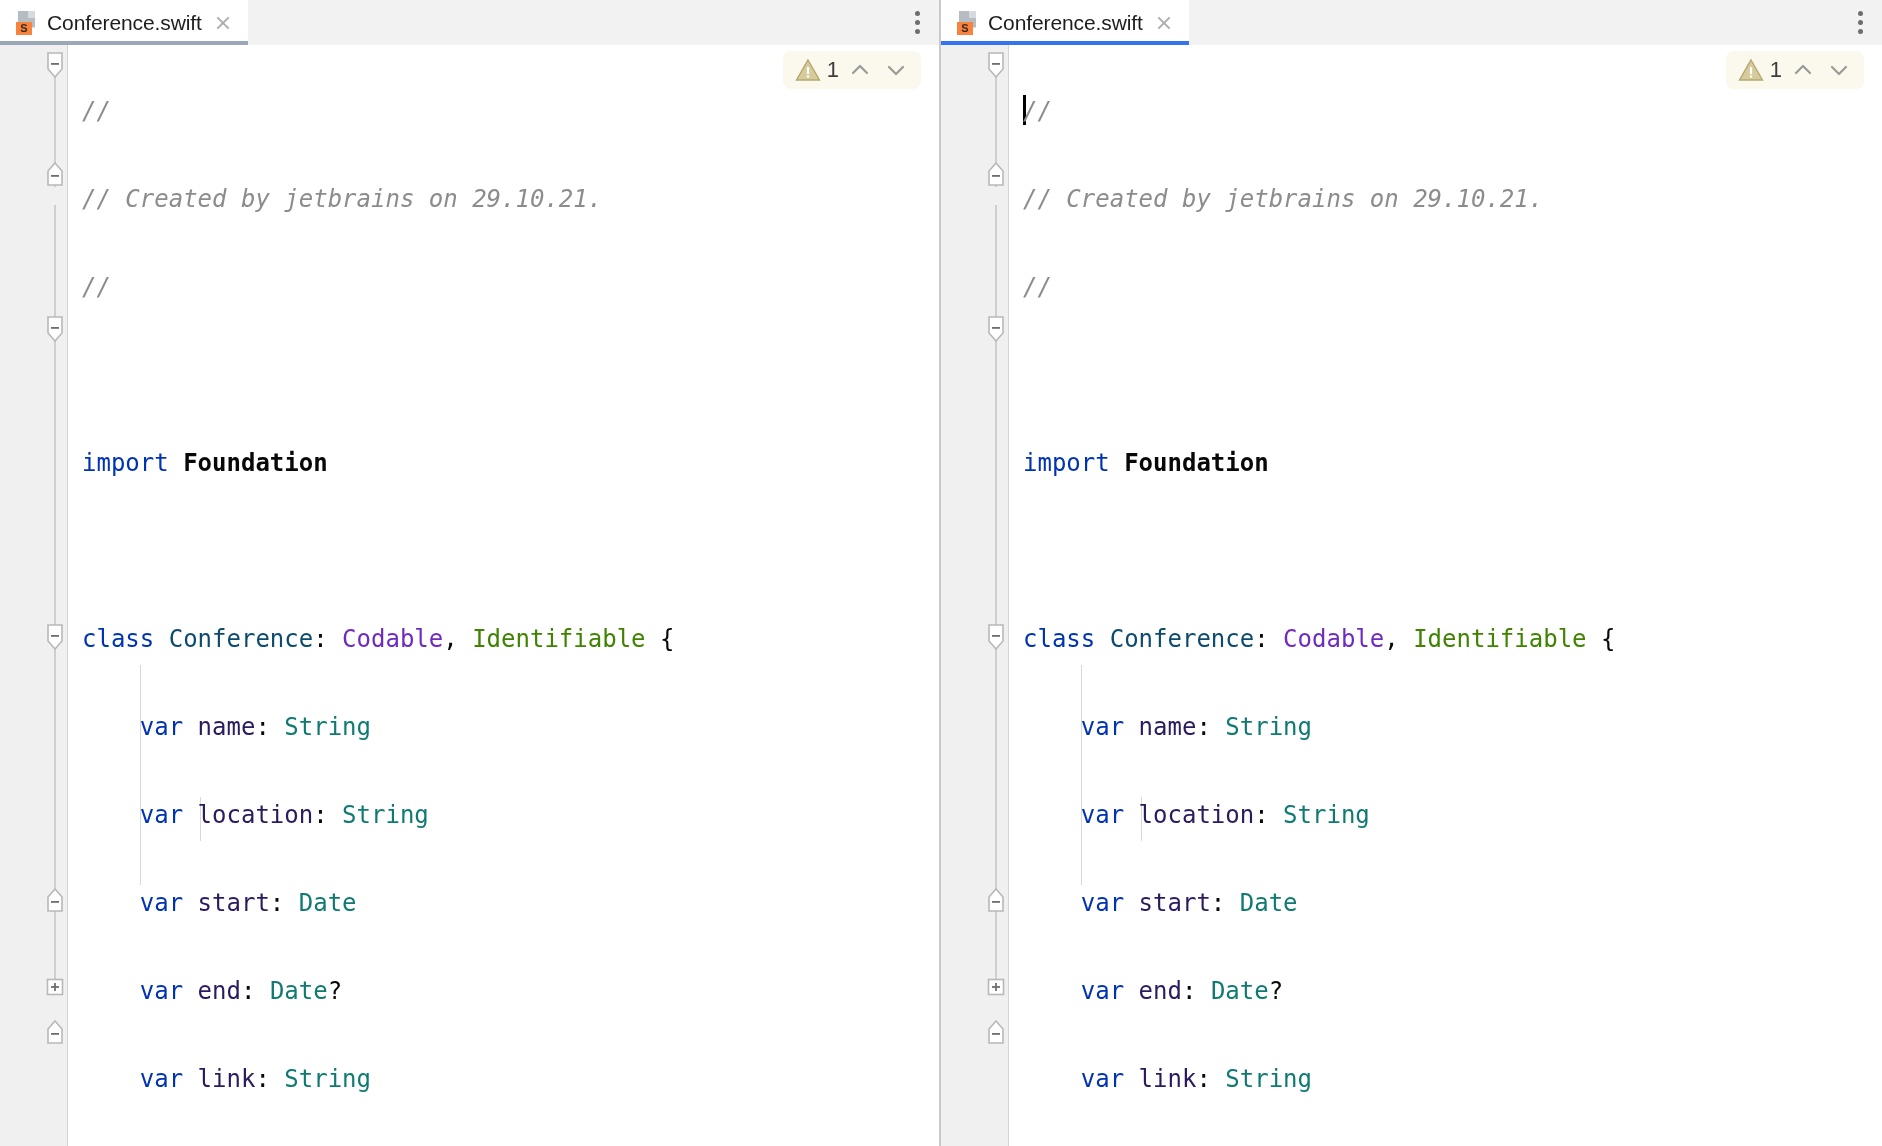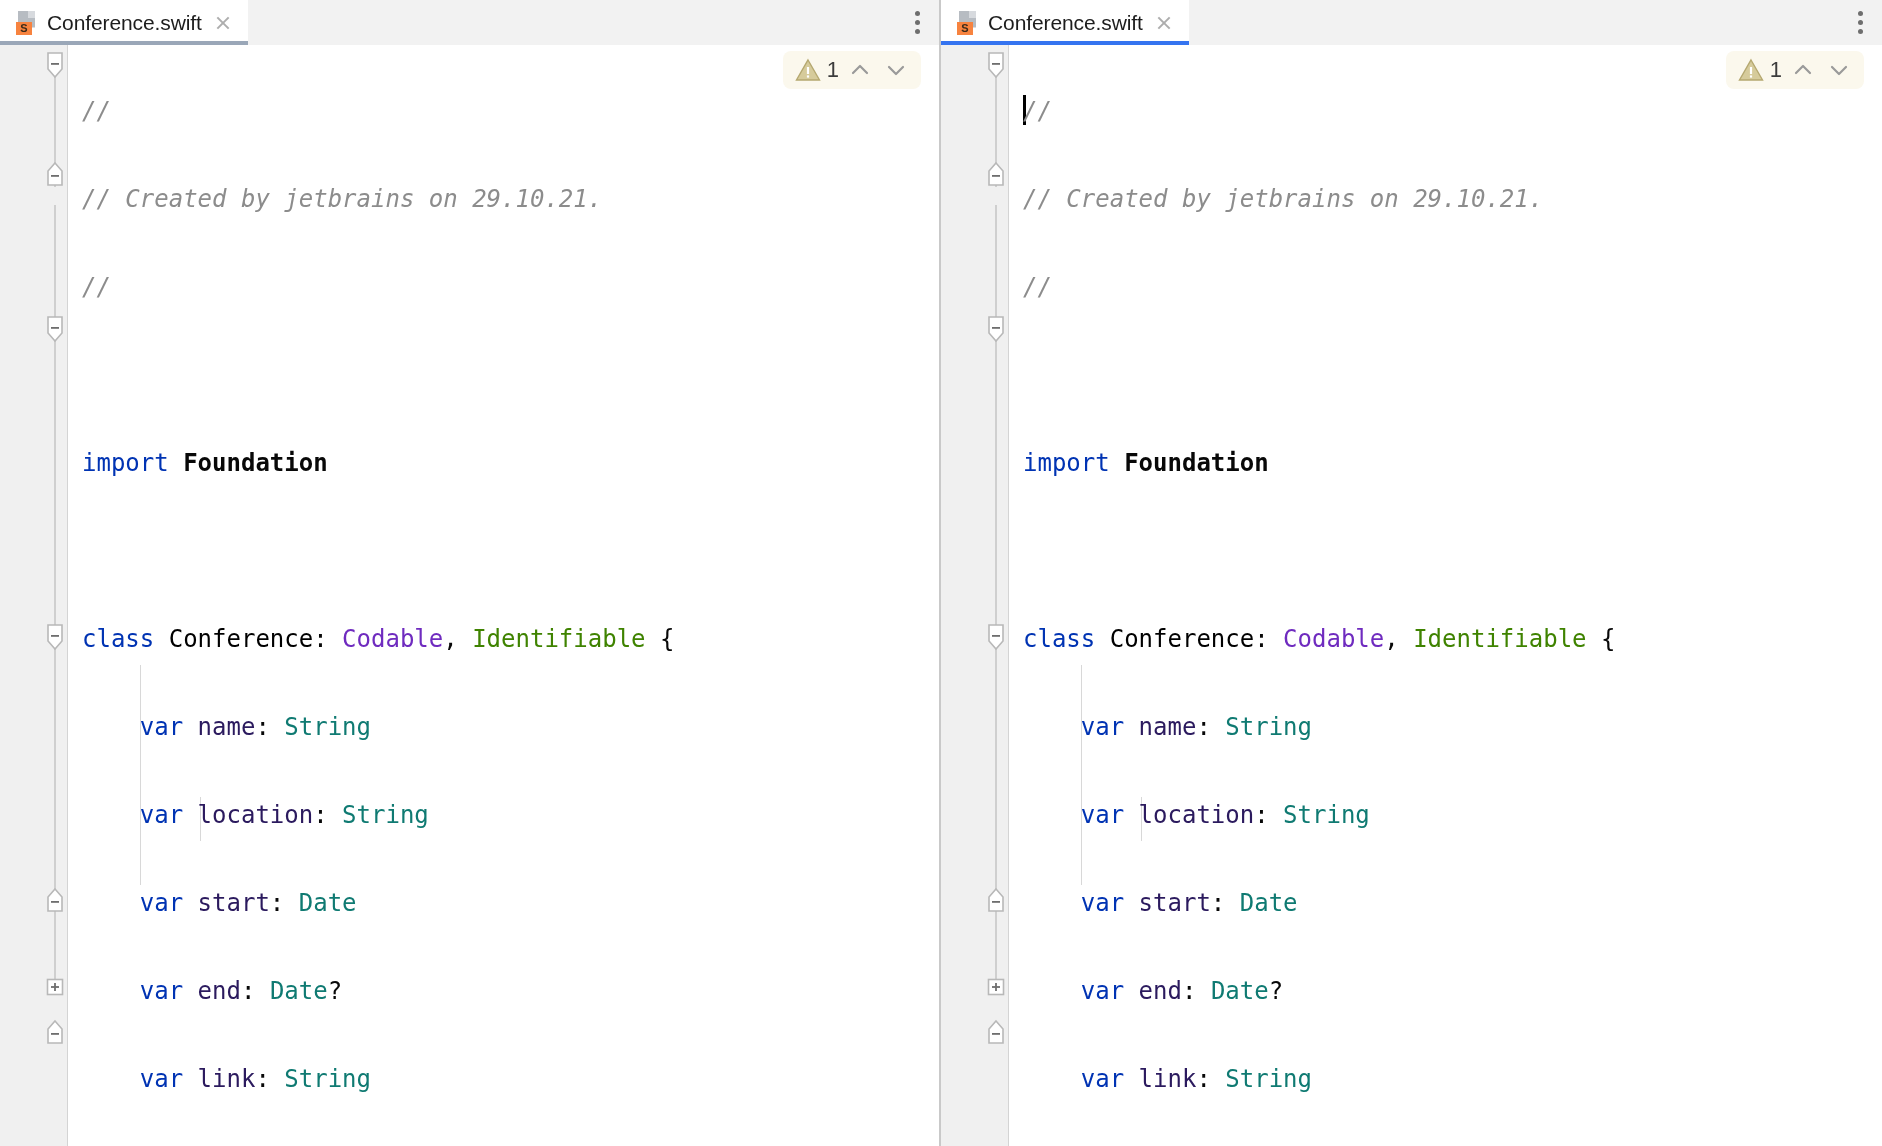--- a/index.html
+++ b/index.html
@@ -177,21 +177,21 @@
     line-height: 44px;
     white-space: pre;
     color: #080808;
     padding-left: 14px;
   }
   .line { height: 44px; position: relative; white-space: pre; }
 
   
   .kw      { color: #0033b3; }
   .type    { color: #0f7a72; }
-  .cls     { color: #000000; }
+  .cls     { color: #0c4a6e; }
   .proto-p { color: #6f2bbf; }
   .proto-g { color: #3f8300; }
   .cmt     { color: #8c8c8c; font-style: italic; }
   .plain   { color: #080808; font-weight: bold; }
   .ident   { color: #2b1a5e; }
   .punc    { color: #080808; }
 
   
   .caret {
     display: inline-block;

